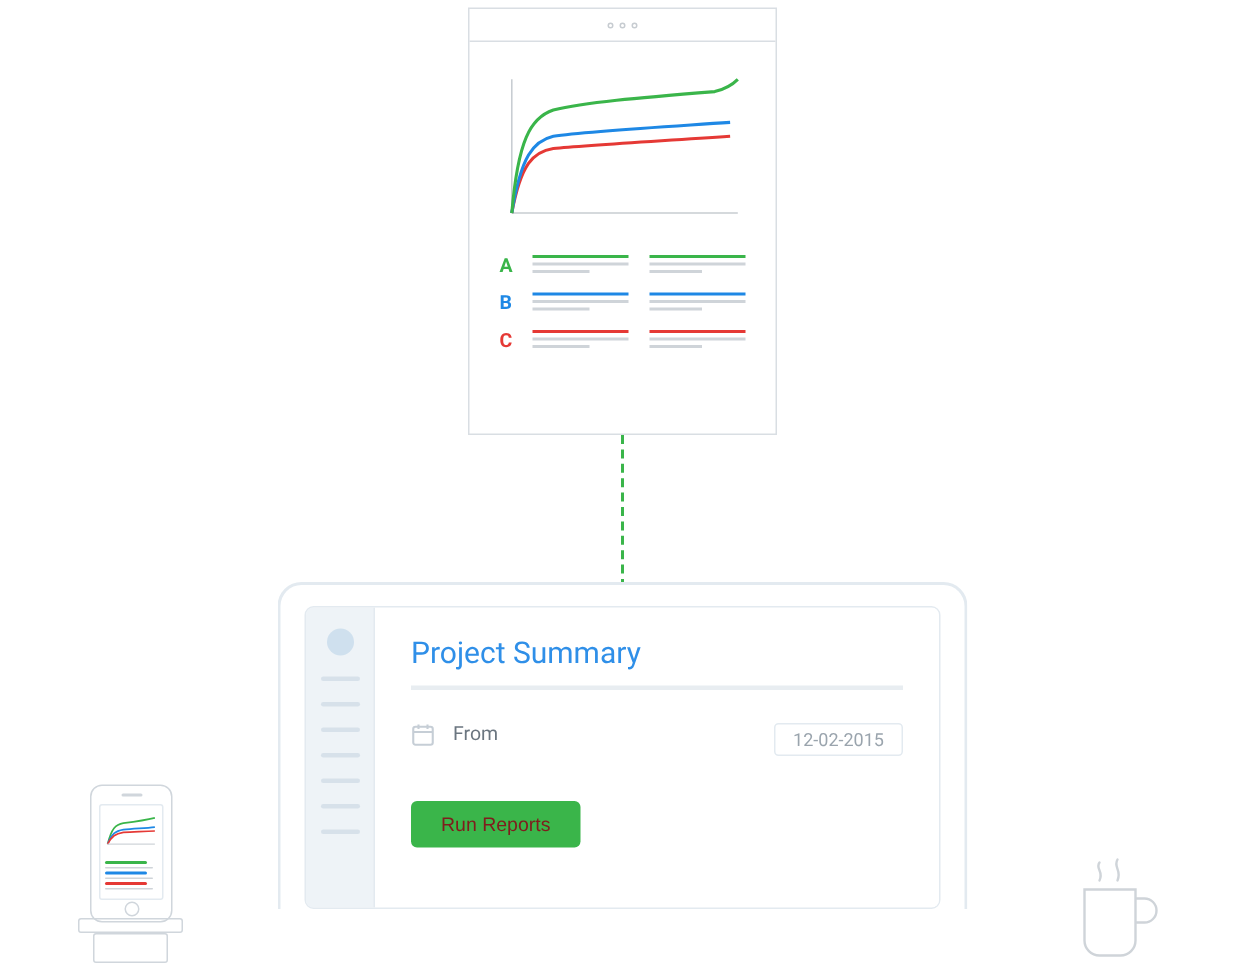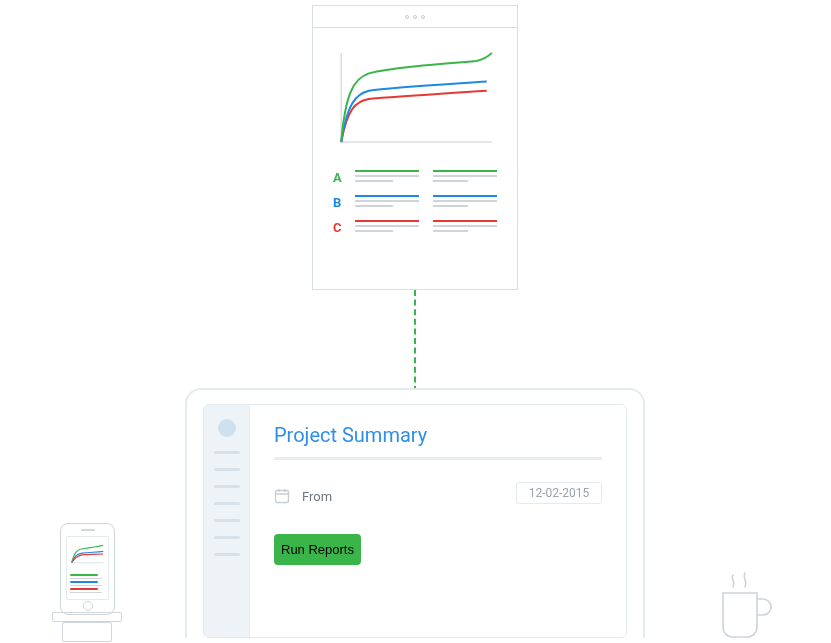--- a/index.html
+++ b/index.html
@@ -20,33 +20,33 @@
   .legend-col i.accent{height:2px}
   .lg-green{color:#3ab54a}.lg-green .accent{background:#3ab54a}
   .lg-blue{color:#1e88e5}.lg-blue .accent{background:#1e88e5}
   .lg-red{color:#e53935}.lg-red .accent{background:#e53935}
 
   
   .connector{position:absolute;left:414px;top:290px;width:0;height:102px;border-left:2px dashed #3ab54a}
 
   
   .laptop{position:absolute;left:185px;top:388px;width:460px}
-  .laptop-screen{border:2px solid #e3eaf0;border-bottom:none;border-radius:16px 16px 0 0;background:#fff;height:250px;padding:14px 16px 0 16px}
+  .laptop-screen{border:2px solid #e3eaf0;border-bottom:none;border-radius:16px 16px 0 0;background:#fff;height:218px;padding:14px 16px 0 16px}
   .laptop-inner{border:1px solid #e3eaf0;border-radius:6px;height:100%;display:flex;overflow:hidden;background:#f6f9fb}
   .app-sidebar{width:46px;background:#eef3f7;border-right:1px solid #e3eaf0;display:flex;flex-direction:column;align-items:center;padding-top:14px;gap:14px}
   .app-sidebar .avatar{width:18px;height:18px;border-radius:50%;background:#cfe0ee}
   .app-sidebar .nav-item{width:26px;height:3px;background:#d7e1ea;border-radius:2px}
   .app-main{flex:1;background:#fff;padding:18px 24px}
   .app-title{color:#2f8fe8;font-size:20px;font-weight:400;margin:0 0 10px 0}
   .app-hr{height:3px;background:#e8edf1;border:none;margin:0 0 22px 0}
-  .date-row{display:flex;align-items:flex-end;gap:12px;margin-bottom:12px}
+  .date-row{display:flex;align-items:flex-start;gap:12px;margin-bottom:12px}
   .date-row .cal-icon{width:16px;height:16px;flex:none}
   .date-label{color:#6b7680;font-size:13px;width:54px}
   .date-field{margin-left:auto;border:1px solid #e3eaf0;background:#fff;border-radius:3px;padding:3px 10px;color:#9aa4ad;font-size:12px;min-width:86px;text-align:center}
-  .run-btn{margin-top:18px;display:inline-block;background:#3ab54a;color:#000000;border:none;border-radius:4px;padding:8px 7px;font-size:13px;cursor:pointer}
+  .run-btn{margin-top:18px;display:inline-block;background:#3ab54a;color:#7f1d1d;border:none;border-radius:4px;padding:8px 20px;font-size:13px;cursor:pointer}
 
   
   .cal-icon path,.cal-icon rect{fill:none;stroke:#c6ced6;stroke-width:1.4}
 
   
   .phone-stand{position:absolute;left:52px;top:612px;width:70px;height:10px;border:1.5px solid #d0d6dc;border-radius:2px}
   .phone-base{position:absolute;left:62px;top:622px;width:50px;height:20px;border:1.5px solid #d0d6dc;border-radius:2px}
   .phone{position:absolute;left:60px;top:523px;width:55px;height:92px;border:1.5px solid #d0d6dc;border-radius:8px;background:#fff}
   .phone::before{content:"";position:absolute;top:5px;left:50%;transform:translateX(-50%);width:14px;height:2px;background:#d0d6dc;border-radius:2px}
   .phone::after{content:"";position:absolute;bottom:3px;left:50%;transform:translateX(-50%);width:8px;height:8px;border:1.5px solid #d0d6dc;border-radius:50%}

